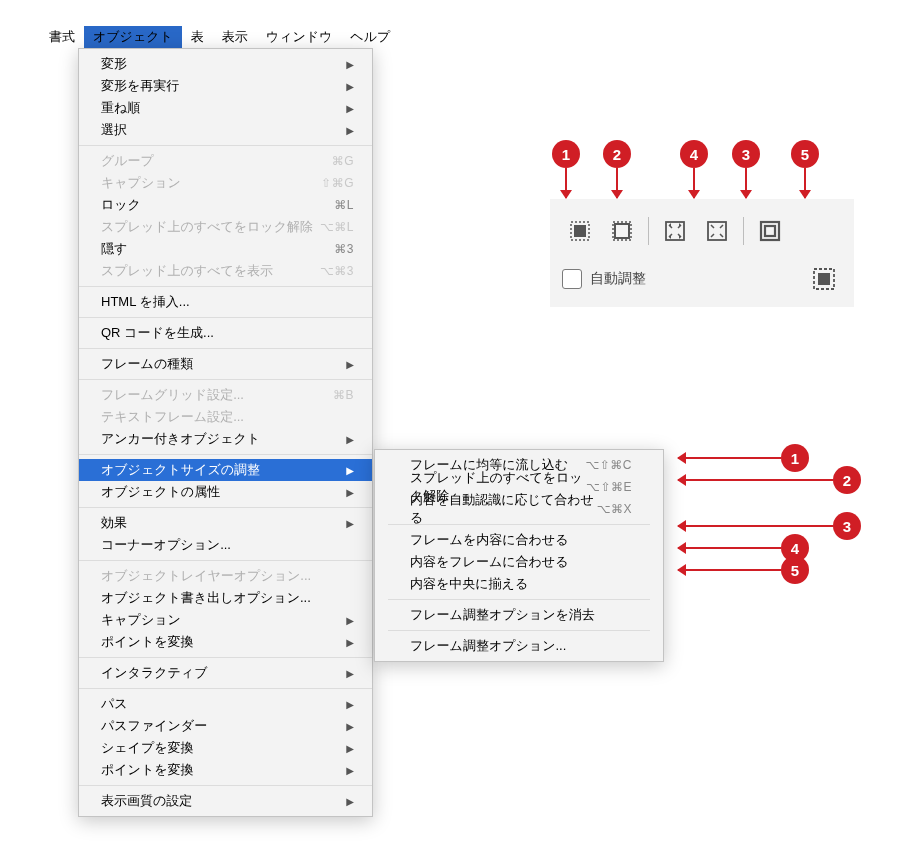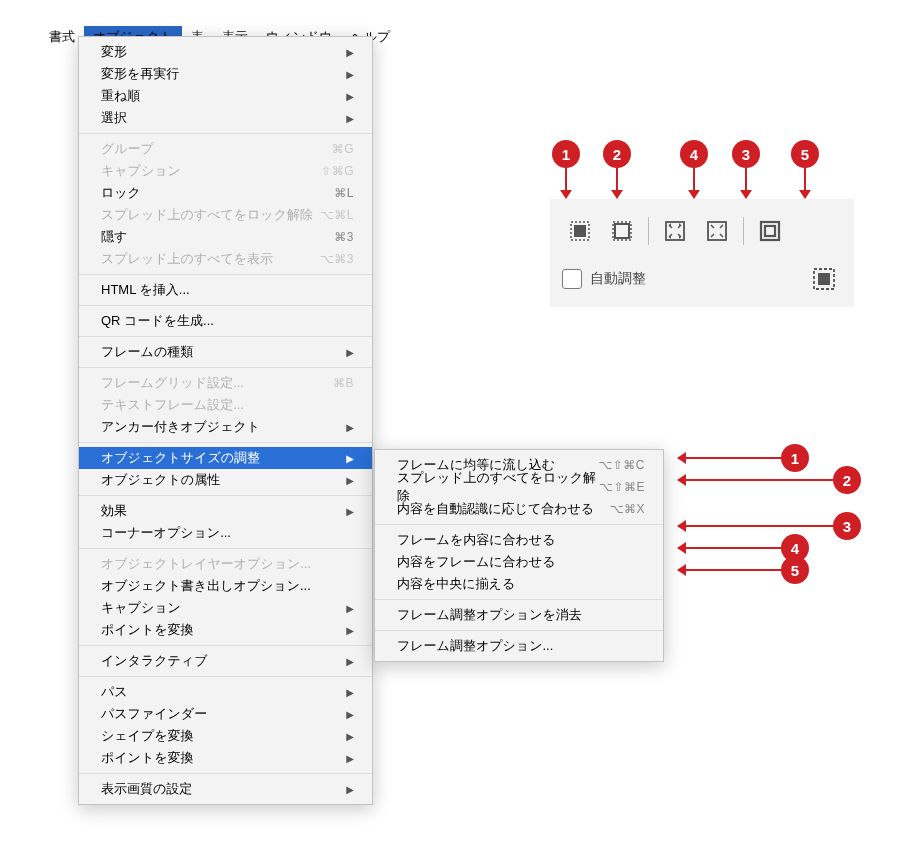--- a/index.html
+++ b/index.html
@@ -28,21 +28,21 @@
       cursor: default;
     }
     .menubar-item.active {
       background: #2968c7;
       color: #000000;
     }
     
     
     .menu {
       position: absolute;
-      top: 36px;
+      top: 48px;
       left: 78px;
       width: 295px;
       background: #f3f3f3;
       border: 1px solid #c3c3c3;
       box-shadow: 0 4px 18px rgba(0,0,0,0.22);
       padding: 4px 0;
     }
     .menu-item {
       display: flex;
       justify-content: space-between;
@@ -77,21 +77,21 @@
     
     
     .submenu {
       position: absolute;
       top: 449px;
       left: 374px;
       width: 290px;
       background: #f3f3f3;
       border: 1px solid #c3c3c3;
       box-shadow: 0 4px 18px rgba(0,0,0,0.22);
-      padding: 4px 0;
+      padding: 4px 13px;
     }
     
     
     .panel {
       position: absolute;
       top: 199px;
       left: 550px;
       width: 304px;
       background: #f3f3f3;
       padding: 8px 10px;

